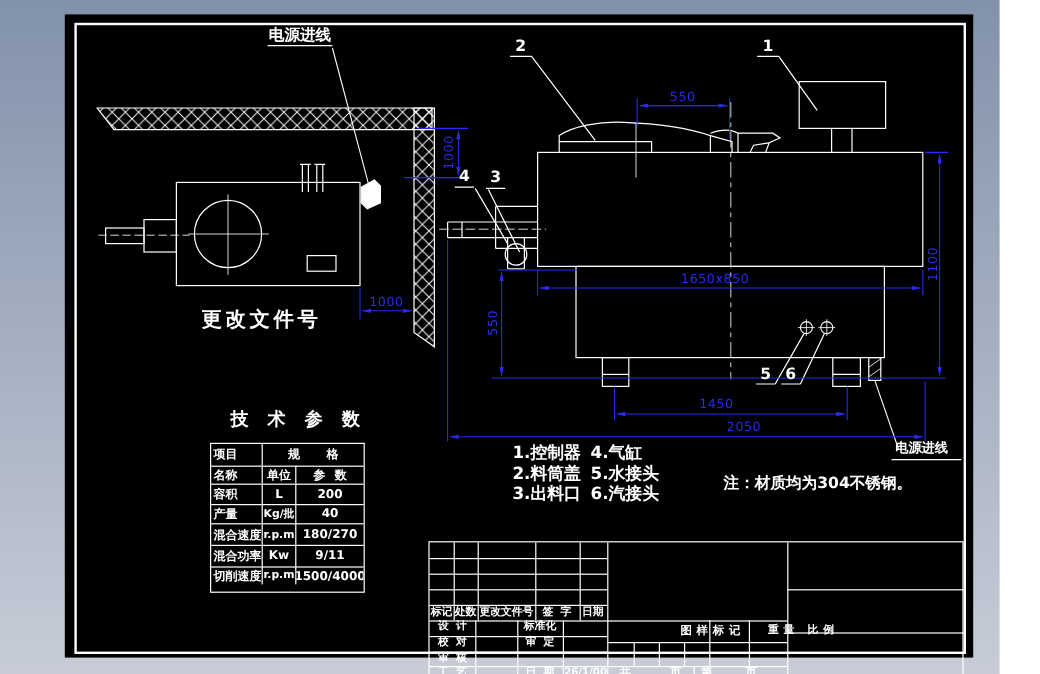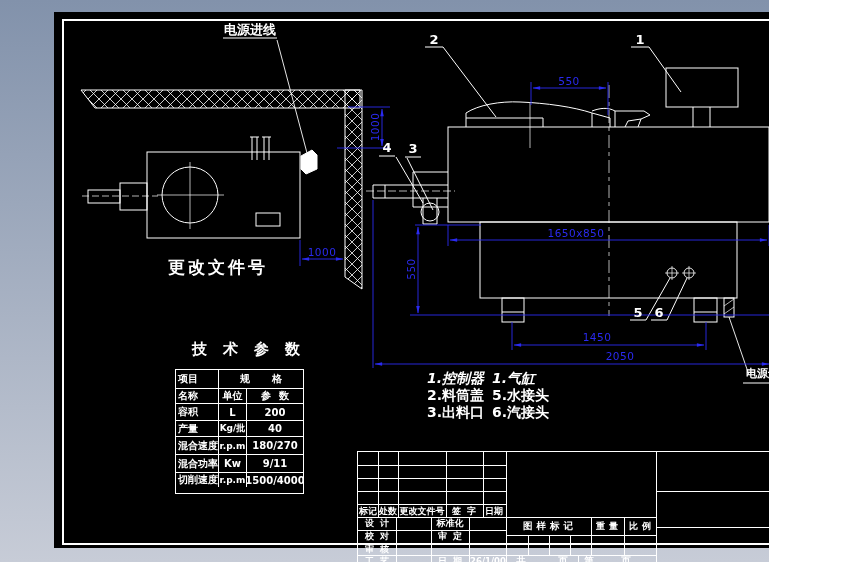--- a/index.html
+++ b/index.html
@@ -1,17 +1,17 @@
 <!DOCTYPE html>
 <html><head>
 <meta charset="utf-8">
 <style>
   html,body{margin:0;padding:0;}
   #root{
-    position:relative;width:769px;height:562px;overflow:hidden;
+    position:relative;width:833px;height:562px;overflow:hidden;
     background:linear-gradient(#8292ab,#c7ccd7);
     font-family:"DejaVu Sans","Liberation Sans",sans-serif;
   }
   #canvas{position:absolute;left:54px;top:12px;width:757px;height:536px;background:#000;}
   #frame{position:absolute;left:62px;top:19px;width:739px;height:522px;border:2px solid #fff;}
   #linework{position:absolute;left:0;top:0;width:867px;height:562px;pointer-events:none;}
   .txt{position:absolute;color:#fff;line-height:1;white-space:nowrap;}
   .dim{
     position:absolute;color:#2a2af0;font-size:10.5px;line-height:1;white-space:nowrap;
     transform:translate(-50%,-50%);letter-spacing:0.5px;
@@ -41,21 +41,21 @@
   #ptable .sm{font-size:9px;}
   
   #tblock{position:absolute;left:357px;top:451px;width:446px;height:115px;
     border:1px solid #fff;box-sizing:border-box;color:#fff;}
   #tblock .hl,#tblock .vl{position:absolute;background:#fff;}
   #tblock .hl{height:1px;}
   #tblock .vl{width:1px;}
   #tblock .t{position:absolute;font-size:9px;font-weight:bold;line-height:1;
     transform:translate(-50%,-50%);white-space:nowrap;}
   #tblock .ls6{letter-spacing:6px;text-indent:6px;}
-  #tblock .ls4{letter-spacing:4px;text-indent:4px;}
+  #tblock .ls4{letter-spacing:4px;text-indent:4px;margin-left:44px;}
   #tblock .num{font-size:8.5px;letter-spacing:0;}
   .hdr{font-weight:bold;}
 </style>
 </head>
 <body>
 
 <div id="root">
   <div id="canvas"></div>
   <div id="frame"></div>
 
@@ -146,45 +146,46 @@
       <line x1="302" y1="259" x2="343" y2="259" marker-start="url(#ar)" marker-end="url(#ar)"></line>
       <path d="M348,107 H390 M337,148 H390"></path>
       <line x1="382" y1="109" x2="382" y2="146" marker-start="url(#ar)" marker-end="url(#ar)"></line>
     </g>
   </svg>
 
   <span class="txt hdr" style="left:224px;top:23px;font-size:13px;">电源进线</span>
   <span class="txt hdr" style="left:746px;top:368px;font-size:11px;">电源进线</span>
   <span class="txt hdr" style="left:168px;top:259px;font-size:17px;letter-spacing:3px;">更改文件号</span>
   <span class="txt hdr" style="left:192px;top:342px;font-size:15px;letter-spacing:16px;">技术参数</span>
-
-  <div class="part-line" style="top:371px;font-style:italic;">
+  <span class="txt hdr" style="left:603px;top:397px;font-size:13px;">注：材质均为304不锈钢。</span>
+
+  <div class="part-line" style="top:371px;">
     <span>1.控制器</span>
-    <span>1.气缸</span>
+    <span>4.气缸</span>
   </div>
   <div class="part-line" style="top:388px;">
     <span>2.料筒盖</span>
     <span>5.水接头</span>
   </div>
   <div class="part-line" style="top:405px;">
     <span>3.出料口</span>
     <span>6.汽接头</span>
   </div>
 
   <span class="callout" style="left:640px;top:39px;">1</span>
   <span class="callout" style="left:434px;top:39px;">2</span>
   <span class="callout" style="left:413px;top:148px;">3</span>
   <span class="callout" style="left:387px;top:147px;">4</span>
   <span class="callout" style="left:638px;top:312px;">5</span>
   <span class="callout" style="left:659px;top:312px;">6</span>
 
   <span class="dim" style="left:569px;top:81px;">550</span>
   <span class="dim rot" style="left:375px;top:127px;">1000</span>
   <span class="dim" style="left:322px;top:252px;">1000</span>
-  <span class="dim" style="left:576px;top:233px;text-align:right;">1650x850</span>
+  <span class="dim" style="left:596px;top:233px;text-align:right;">1650x850</span>
   <span class="dim rot" style="left:411px;top:269px;">550</span>
   <span class="dim rot" style="left:778px;top:220px;">1100</span>
   <span class="dim" style="left:597px;top:337px;">1450</span>
   <span class="dim" style="left:620px;top:356px;">2050</span>
 
   <div id="ptable">
     <div class="c nm">项目</div>
     <div class="c bl sp2">规格</div>
     <div class="c nm bt">名称</div>
     <div class="c bl bt">单位</div>

